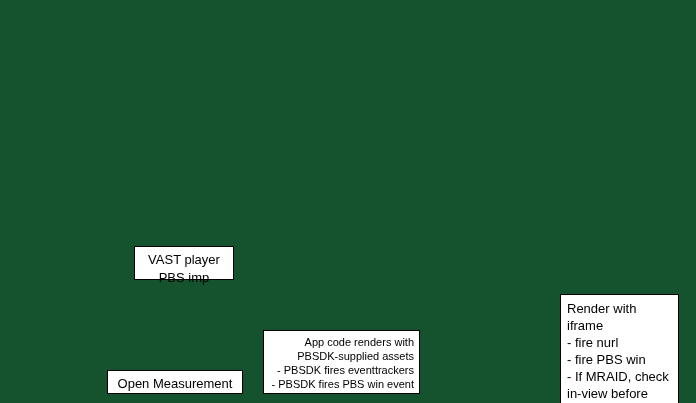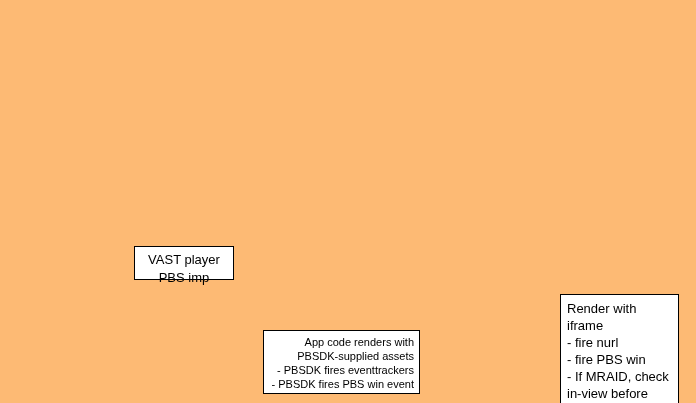--- a/index.html
+++ b/index.html
@@ -13,21 +13,21 @@
     font-family: "Liberation Sans", sans-serif;
     overflow: hidden;
     position: relative;
   }
   .canvas {
     position: absolute;
     left: 0;
     top: 0;
     width: 696px;
     height: 403px;
-    background: #fdba74;
+    background: #14532d;
   }
   .node {
     position: absolute;
     background: #ffffff;
     color: #000000;
     border: 1px solid #000000;
     box-sizing: border-box;
   }
   .node-centered {
     text-align: center;
@@ -78,20 +78,21 @@
   }
 </style>
 </head>
 <body>
 
 <div class="canvas">
 
   <div class="node node-centered" id="vast-player-node">VAST player
 PBS imp</div>
 
+  <div class="node node-centered" id="open-measurement-node">Open Measurement</div>
 
   <div class="node node-left" id="app-code-node">App code renders with
 PBSDK-supplied assets
 - PBSDK fires eventtrackers
 - PBSDK fires PBS win event</div>
 
   <div class="node node-left-big" id="render-iframe-node">Render with
 iframe
 - fire nurl
 - fire PBS win

